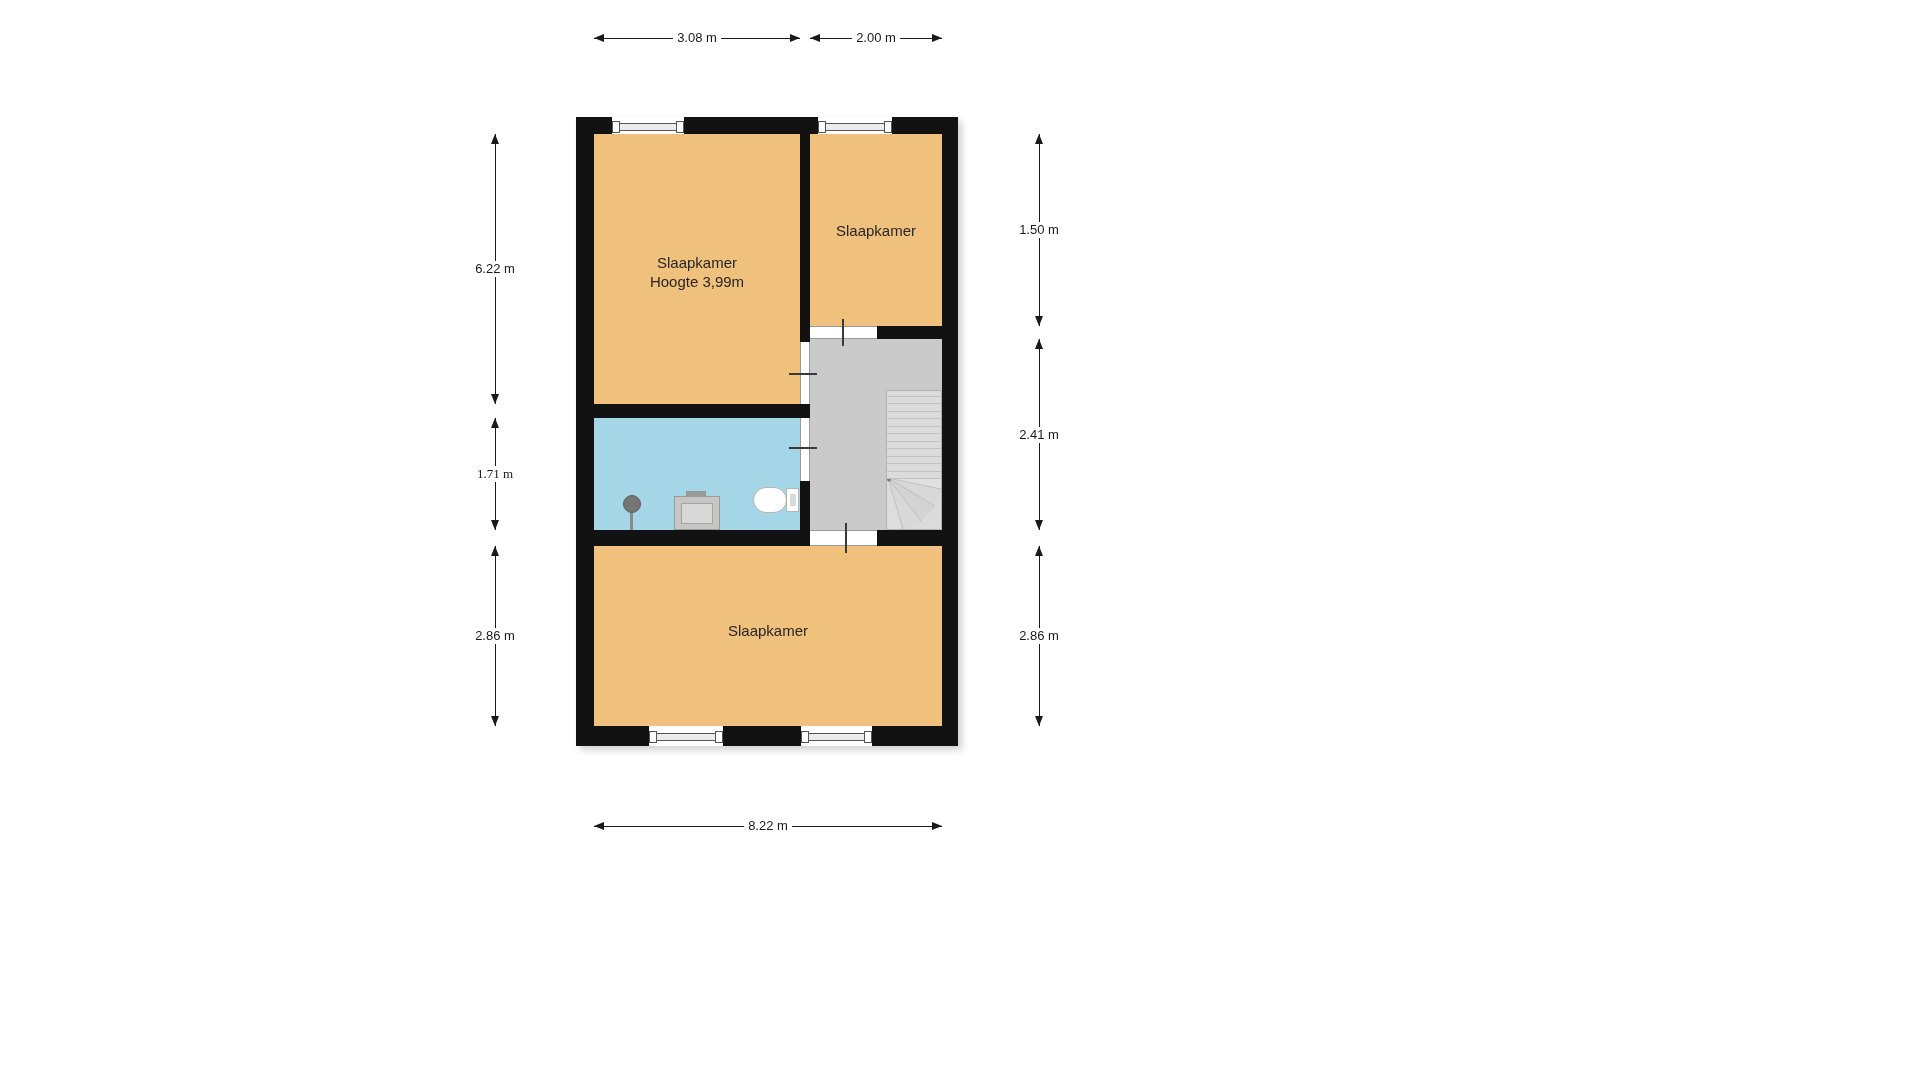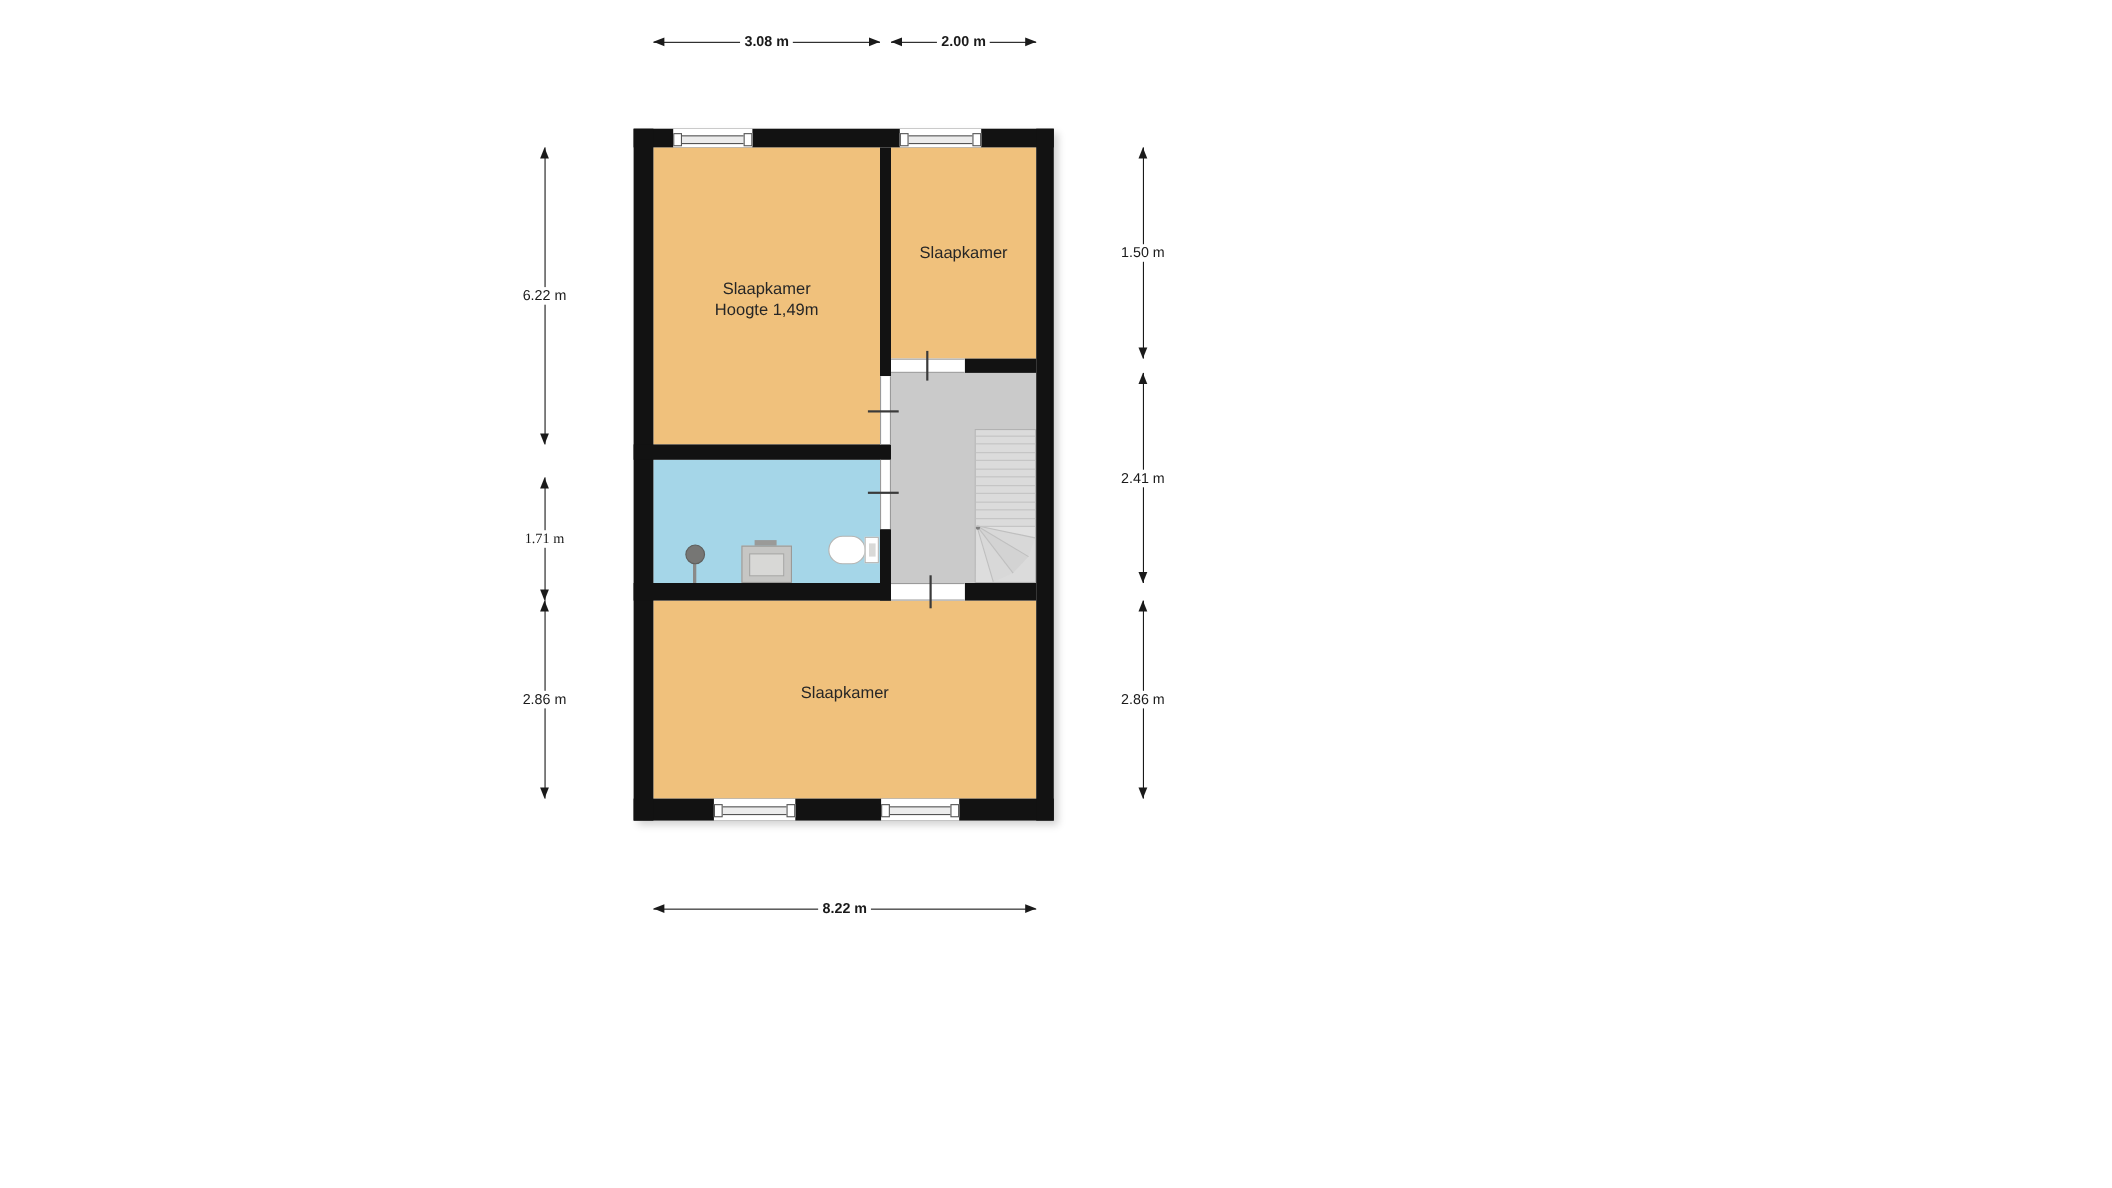--- a/index.html
+++ b/index.html
@@ -35,21 +35,21 @@
           background:var(--stairs-fill,#DBDBDB);border:1px solid #B2B2B2;box-sizing:border-box;}
   .tread{position:absolute;left:0;right:0;height:1px;background:#C2C2C2;}
   
   .fix{position:absolute;}
   
   .dim{position:absolute;}
   .dim .line-h{position:absolute;left:0;right:0;top:0;height:1px;background:#1a1a1a;}
   .dim .line-v{position:absolute;top:0;bottom:0;left:0;width:1px;background:#1a1a1a;}
   .dim .lab{position:absolute;background:#fff;color:#1a1a1a;font-size:13px;line-height:16px;
             padding:0 4px;white-space:nowrap;}
-  .dim.h .lab{top:-8px;left:50%;transform:translateX(-50%);font-weight:bold;}
+  .dim.h .lab{top:-8px;left:50%;transform:translateX(-50%);}
   .dim.v .lab{left:-24px;top:50%;transform:translateY(-50%);width:48px;text-align:center;padding:0;}
   .arr{position:absolute;width:0;height:0;}
   .arr.left {left:0;top:-4px;border-top:4px solid transparent;border-bottom:4px solid transparent;border-right:10px solid #1a1a1a;}
   .arr.right{right:0;top:-4px;border-top:4px solid transparent;border-bottom:4px solid transparent;border-left:10px solid #1a1a1a;}
   .arr.up   {top:0;left:-4px;border-left:4px solid transparent;border-right:4px solid transparent;border-bottom:10px solid #1a1a1a;}
   .arr.down {bottom:0;left:-4px;border-left:4px solid transparent;border-right:4px solid transparent;border-top:10px solid #1a1a1a;}
 </style>
 </head>
 <body>
 
@@ -161,21 +161,21 @@
   <div class="fix" style="left:686px;top:491px;width:20px;height:5px;background:#9a9a98;"></div>
   <div class="fix" style="left:753px;top:487px;width:34px;height:26px;border-radius:13px;
        background:#ffffff;border:1px solid #b5b5b3;box-sizing:border-box;"></div>
   <div class="fix" style="left:786px;top:488px;width:13px;height:24px;background:#ffffff;
        border:1px solid #b5b5b3;box-sizing:border-box;">
     <div style="position:absolute;left:3px;top:5px;width:6px;height:12px;background:#d9d9d7;"></div>
   </div>
 
   <div class="room-label" style="left:697px;top:272px;">
     <div>Slaapkamer</div>
-    <div>Hoogte 1,49m</div>
+    <div>Hoogte 3,99m</div>
   </div>
   <div class="room-label" style="left:876px;top:230px;">
     <div>Slaapkamer</div>
   </div>
   <div class="room-label" style="left:768px;top:630px;">
     <div>Slaapkamer</div>
   </div>
 
   <div class="dim h" style="left:594px;top:38px;width:206px;height:1px;">
     <div class="line-h"></div>
@@ -189,21 +189,21 @@
       <div class="arr right"></div>
     <span class="lab">2.00 m</span>
   </div>
 
   <div class="dim v" style="left:495px;top:134px;width:1px;height:270px;">
     <div class="line-v"></div>
       <div class="arr up"></div>
       <div class="arr down"></div>
     <span class="lab">6.22 m</span>
   </div>
-  <div class="dim v" style="left:495px;top:434px;width:1px;height:112px;font-family:Liberation Serif, serif;">
+  <div class="dim v" style="left:495px;top:418px;width:1px;height:112px;font-family:Liberation Serif, serif;">
     <div class="line-v"></div>
       <div class="arr up"></div>
       <div class="arr down"></div>
     <span class="lab">1.71 m</span>
   </div>
   <div class="dim v" style="left:495px;top:546px;width:1px;height:180px;">
     <div class="line-v"></div>
       <div class="arr up"></div>
       <div class="arr down"></div>
     <span class="lab">2.86 m</span>

